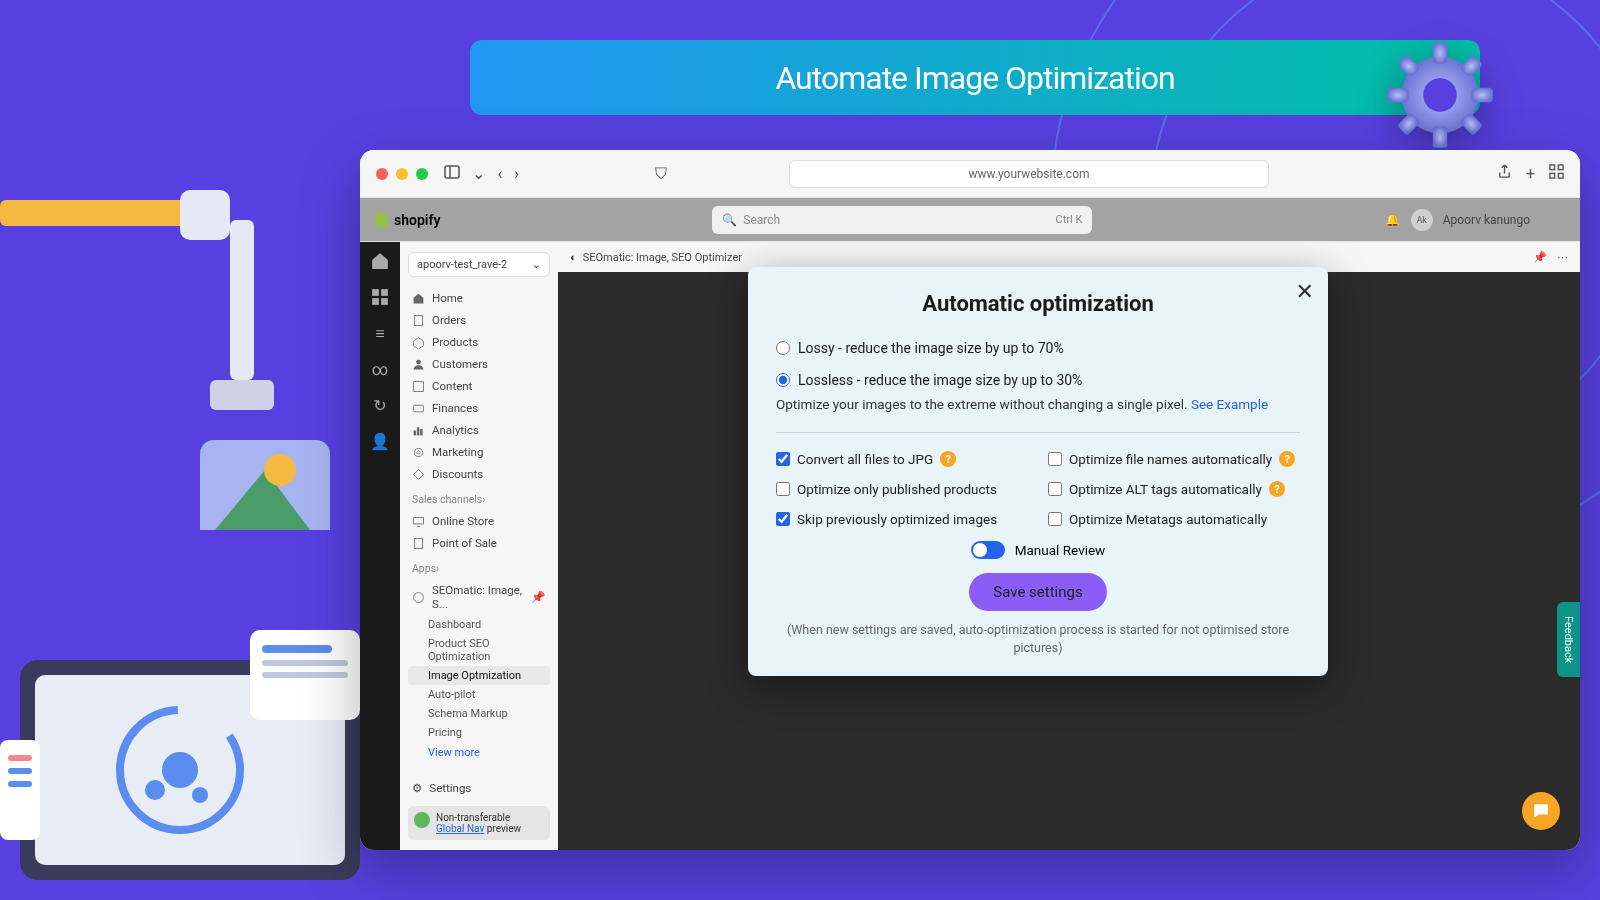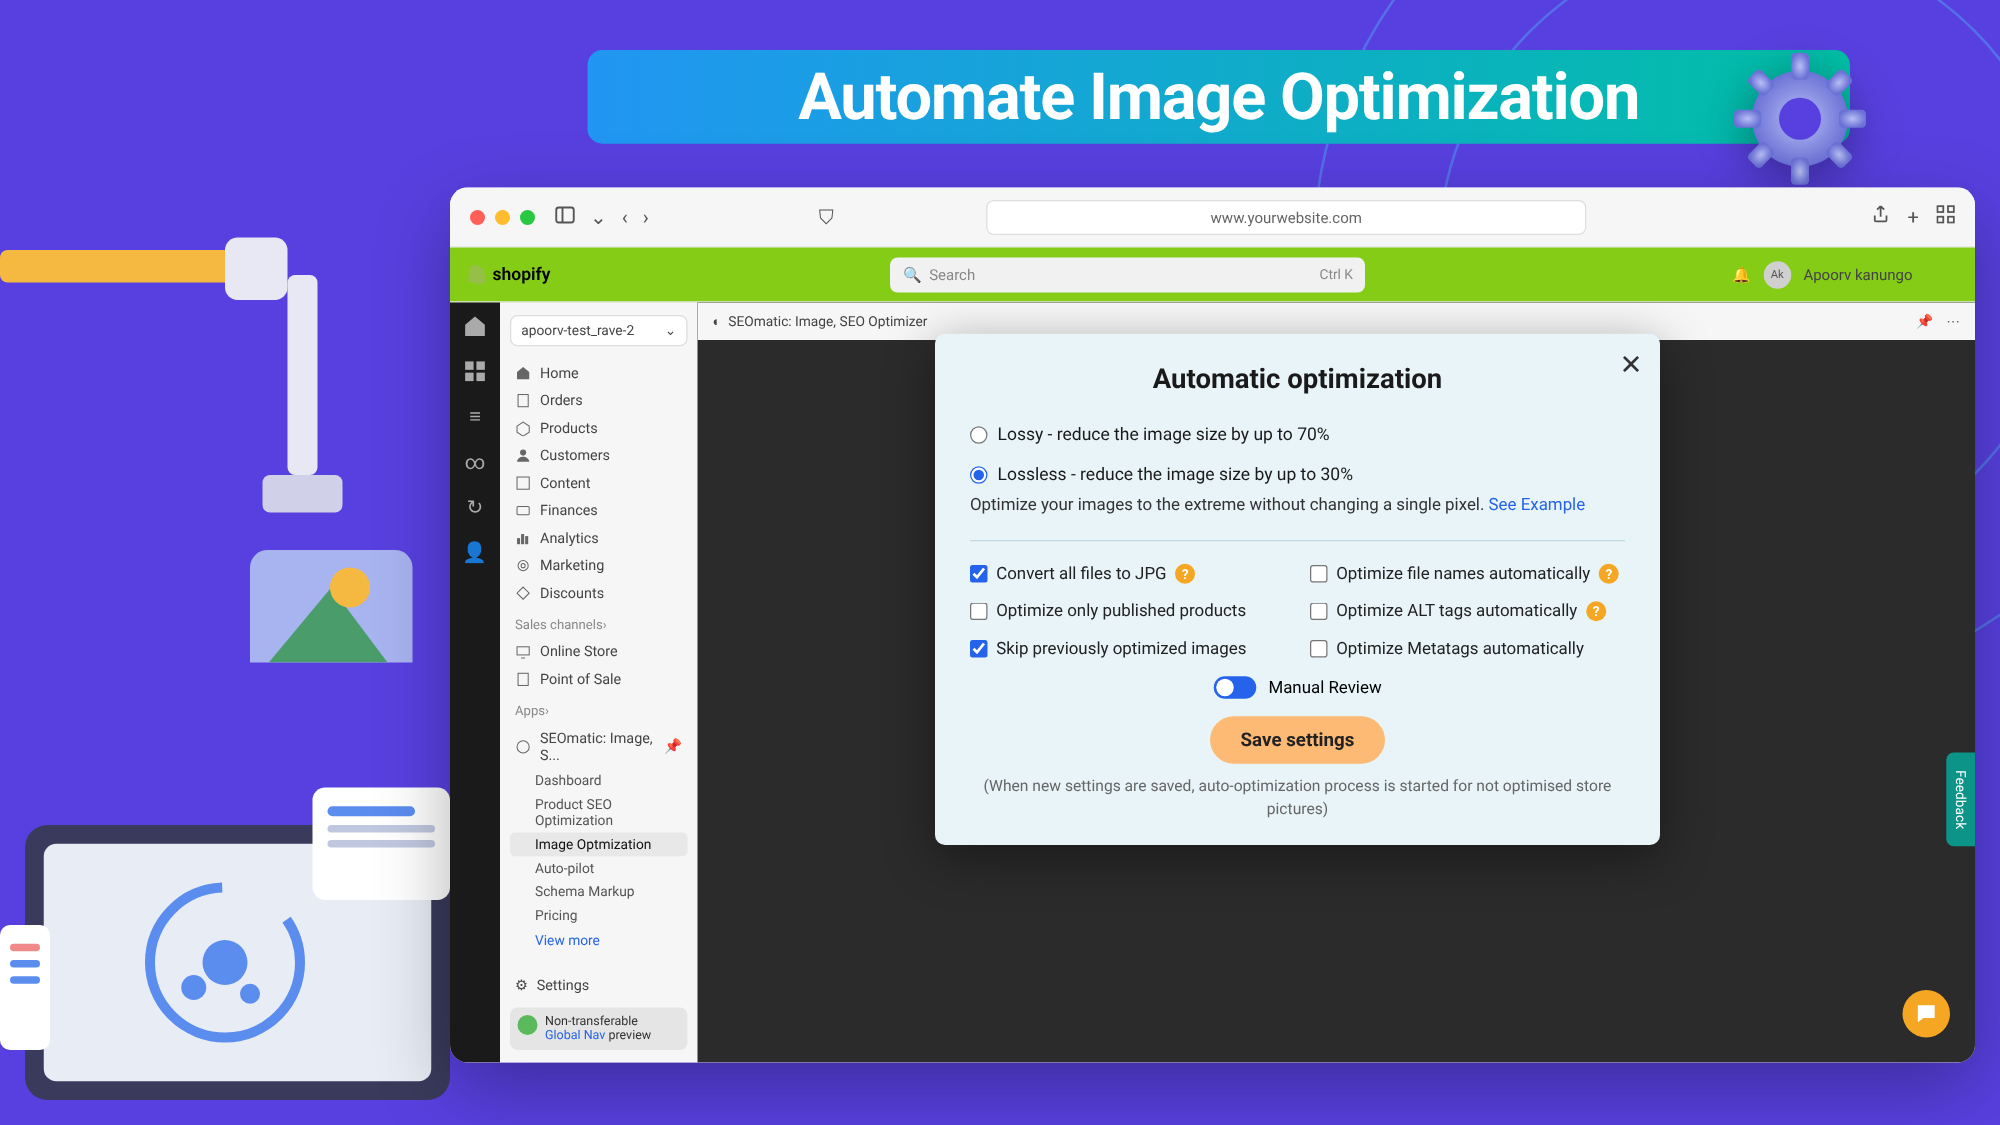--- a/index.html
+++ b/index.html
@@ -2,35 +2,35 @@
 <html><head>
 <meta charset="utf-8">
 <style>
 *{box-sizing:border-box;margin:0;padding:0;font-family:-apple-system,BlinkMacSystemFont,"Segoe UI",Roboto,sans-serif}
 body{width:1600px;height:900px;overflow:hidden;background:#5840e0;position:relative}
 .bg-rings{position:absolute;right:-200px;top:-200px;width:800px;height:800px;opacity:.3}
 .bg-rings::before,.bg-rings::after{content:"";position:absolute;border:2px solid #4adeff;border-radius:50%}
 .bg-rings::before{width:700px;height:700px;top:50px;left:50px}
 .bg-rings::after{width:500px;height:500px;top:150px;left:150px}
 .hero-banner{position:absolute;top:40px;left:470px;right:120px;height:75px;background:linear-gradient(90deg,#2196f3,#00bfa5);border-radius:12px;display:flex;align-items:center;justify-content:center;z-index:2}
-.hero-banner h1{color:#fff;font-size:52px;font-weight:700;letter-spacing:-1px}
+.hero-banner h1{color:#fff;font-size:32px;font-weight:400;letter-spacing:-1px}
 .gear-3d{position:absolute;right:100px;top:35px;width:120px;height:120px;z-index:3}
 .gear-3d svg{width:100%;height:100%;filter:drop-shadow(0 8px 16px rgba(0,0,0,.3))}
 .robot-arm{position:absolute;left:0;top:130px;width:340px;height:400px;z-index:1}
 .dashboard-device{position:absolute;left:0;bottom:0;width:380px;height:280px;z-index:1}
 .browser-window{position:absolute;left:360px;top:150px;width:1220px;height:700px;background:#f6f6f7;border-radius:14px;overflow:hidden;box-shadow:0 20px 60px rgba(0,0,0,.3);z-index:5}
 .browser-chrome{height:48px;background:#f6f6f7;display:flex;align-items:center;padding:0 16px;gap:16px;border-bottom:1px solid #e5e5e5}
 .traffic-lights{display:flex;gap:8px}
 .traffic-lights span{width:12px;height:12px;border-radius:50%}
 .tl-r{background:#ff5f57}.tl-y{background:#febc2e}.tl-g{background:#28c840}
 .browser-nav{display:flex;gap:12px;align-items:center;color:#555}
 .browser-nav div{cursor:pointer}
 .addr-bar{flex:1;max-width:480px;margin:0 auto;height:28px;background:#fff;border:1px solid #ddd;border-radius:6px;display:flex;align-items:center;justify-content:center;font-size:12px;color:#666}
 .browser-actions{display:flex;gap:14px;color:#555;margin-left:auto}
-.shopify-bar{height:44px;background:#84cc16;display:flex;align-items:center;padding:0 50px 0 12px;gap:12px;border-bottom:1px solid #e5e5e5}
+.shopify-bar{height:44px;background:#a3a3a3;display:flex;align-items:center;padding:0 50px 0 12px;gap:12px;border-bottom:1px solid #e5e5e5}
 .shopify-logo{display:flex;align-items:center;gap:4px;font-weight:600;font-size:14px}
 .shopify-logo svg{width:18px;height:18px}
 .search-box{margin-left:260px;width:380px;height:28px;background:#f1f1f1;border-radius:6px;display:flex;align-items:center;padding:0 10px;font-size:12px;color:#888;gap:6px}
 .search-box .kbd{margin-left:auto;font-size:11px}
 .shopify-user{margin-left:auto;display:flex;align-items:center;gap:10px;font-size:12px;color:#444}
 .avatar{width:22px;height:22px;background:#d0d0d0;border-radius:50%;display:flex;align-items:center;justify-content:center;font-size:9px;color:#555}
 .app-body{display:flex;height:calc(100% - 92px)}
 .icon-rail{width:40px;background:#1a1a1a;display:flex;flex-direction:column;align-items:center;padding-top:10px;gap:18px}
 .icon-rail div{width:18px;height:18px;color:#aaa;display:flex;align-items:center;justify-content:center}
 .sidebar{width:158px;background:#f6f6f7;padding:10px 8px;font-size:12px;color:#444;overflow:hidden}
@@ -38,42 +38,42 @@
 .nav-item{display:flex;align-items:center;gap:7px;padding:4px 4px;border-radius:4px;cursor:pointer;font-size:11.5px}
 .nav-item svg{width:13px;height:13px;flex-shrink:0;color:#666}
 .nav-section{font-size:10.5px;color:#888;padding:8px 4px 4px;display:flex;align-items:center}
 .sub-item{padding:3px 4px 3px 20px;font-size:11px;color:#555;cursor:pointer;border-radius:4px}
 .sub-item.active{background:#e8e8e8;color:#111}
 .view-more{color:#2563eb;font-size:11px;padding:4px 4px 4px 20px;cursor:pointer}
 .sidebar-bottom{position:absolute;bottom:10px;width:142px}
 .settings-item{display:flex;gap:7px;padding:5px 4px;font-size:11.5px;align-items:center}
 .preview-badge{background:#e5e5e5;border-radius:6px;padding:6px 6px;font-size:10px;color:#333;display:flex;gap:6px;margin-top:6px}
 .preview-badge .dot{width:16px;height:16px;background:#5cb85c;border-radius:50%;flex-shrink:0}
-.preview-badge a{color:#2563eb;}
+.preview-badge a{color:#2563eb;text-decoration:underline}
 .main-area{flex:1;background:#2b2b2b;position:relative;overflow:hidden}
 .app-header{height:30px;background:#f6f6f7;display:flex;align-items:center;padding:0 12px;font-size:11px;color:#444;gap:6px;justify-content:space-between}
 .app-header .left{display:flex;align-items:center;gap:6px}
 .modal{position:absolute;left:190px;top:25px;width:580px;background:#e8f4f8;border-radius:8px;padding:24px 28px 20px;box-shadow:0 10px 40px rgba(0,0,0,.4)}
 .modal-close{position:absolute;right:14px;top:12px;font-size:22px;cursor:pointer;color:#333}
 .modal h2{text-align:center;font-size:22px;font-weight:700;margin-bottom:24px;color:#1a1a1a}
 .opt-group{margin-bottom:16px}
 .opt-radio{display:flex;align-items:center;gap:8px;margin-bottom:6px}
 .opt-radio input{width:14px;height:14px;accent-color:#2563eb}
 .opt-radio label{font-weight:400;font-size:14px;color:#1a1a1a}
 .opt-desc{font-size:13.5px;color:#333;line-height:1.5}
 .opt-desc a{color:#2563eb;text-decoration:none}
 .modal hr{border:none;border-top:1px solid #c0d8e0;margin:18px 0}
 .check-grid{display:grid;grid-template-columns:1fr 1fr;gap:14px 20px;margin-bottom:14px}
 .check-item{display:flex;align-items:center;gap:7px;font-size:13.5px;color:#222}
 .check-item input{width:14px;height:14px;accent-color:#2563eb}
 .help-dot{width:16px;height:16px;background:#f5a623;color:#fff;border-radius:50%;display:inline-flex;align-items:center;justify-content:center;font-size:11px;font-weight:700}
 .toggle-row{display:flex;align-items:center;justify-content:center;gap:10px;font-size:13.5px;margin-bottom:14px}
 .toggle{width:34px;height:18px;background:#2563eb;border-radius:10px;position:relative}
 .toggle::after{content:"";position:absolute;width:14px;height:14px;background:#fff;border-radius:50%;top:2px;left:2px}
-.save-btn{display:block;margin:0 auto 10px;background:#fdba74;border:none;padding:10px 24px;border-radius:20px;font-size:15px;font-weight:700;cursor:pointer;color:#222}
+.save-btn{display:block;margin:0 auto 10px;background:#8b5cf6;border:none;padding:10px 24px;border-radius:20px;font-size:15px;font-weight:400;cursor:pointer;color:#222}
 .modal-note{font-size:12.5px;color:#666;text-align:center;line-height:1.4}
 .feedback-tab{position:absolute;right:0;top:360px;background:#0d9488;color:#fff;writing-mode:vertical-rl;padding:14px 5px;font-size:11px;border-radius:6px 0 0 6px;cursor:pointer}
 .chat-bubble{position:absolute;right:20px;bottom:20px;width:38px;height:38px;background:#f5a623;border-radius:50%;display:flex;align-items:center;justify-content:center;cursor:pointer}
 .pin-icon,.more-icon{color:#666;cursor:pointer}
 </style>
 </head>
 <body>
 
 <div class="bg-rings"></div>
 

